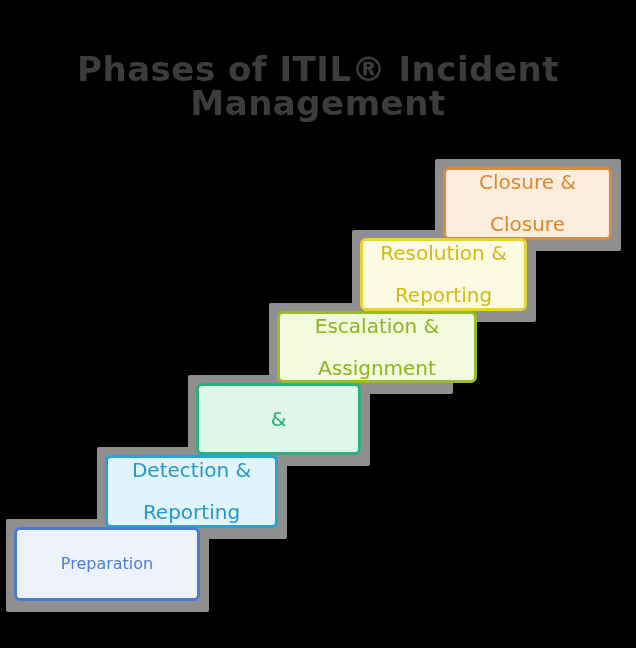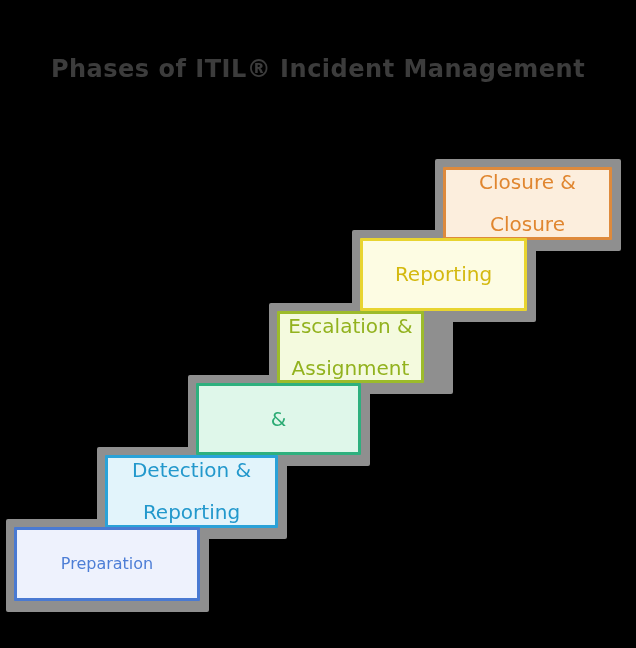--- a/index.html
+++ b/index.html
@@ -10,21 +10,21 @@
     overflow:hidden;
     font-family:"DejaVu Sans", sans-serif;
   }
   .canvas{position:absolute;inset:0;}
 
   .diagram-title{
     position:absolute;
     left:0;right:0;top:52px;
     margin:0;
     text-align:center;
-    font-size:24px;
+    font-size:34px;
     font-weight:700;
     letter-spacing:0.5px;
     line-height:34px;
   }
 
   
   .ring{
     position:absolute;
     z-index:1;
     border-radius:2px;
@@ -34,36 +34,36 @@
   .r3{left:188px;top:375px;width:182px;height:91px;}
   .r4{left:269px;top:303px;width:184px;height:91px;}
   .r5{left:352px;top:230px;width:184px;height:92px;}
   .r6{left:435px;top:159px;width:186px;height:92px;}
 
   
   .step{
     position:absolute;
     box-sizing:border-box;
     border:3px solid;
-    border-radius:1px;
+    border-radius:6px;
     display:flex;
     flex-direction:column;
     align-items:center;
     justify-content:center;
     text-align:center;
     font-size:20px;
     font-weight:500;
     line-height:1.15;
     gap:19px;
   }
   .step .line{display:block;white-space:nowrap;}
   .s1{left:14px; top:527px;width:186px;height:74px;z-index:16;font-size:16px;}
   .s2{left:105px;top:455px;width:173px;height:73px;z-index:15;}
   .s3{left:196px;top:383px;width:165px;height:72px;z-index:14;line-height:1.1;}
-  .s4{left:277px;top:311px;width:147px;height:72px;z-index:13;}
+  .s4{left:277px;top:311px;width:200px;height:72px;z-index:13;}
   .s5{left:360px;top:238px;width:167px;height:73px;z-index:12;}
   .s6{left:443px;top:167px;width:169px;height:73px;z-index:11;}
 </style>
 </head>
 <body style="background: rgb(0, 0, 0);">
 
 <div class="canvas">
 
   <h1 class="diagram-title" style="color: rgb(60, 60, 60);">Phases of ITIL® Incident Management</h1>
 
@@ -86,20 +86,21 @@
   <div class="step s3" style="background: rgb(223, 247, 234); border-color: rgb(46, 176, 126); color: rgb(43, 171, 116);">
     <span class="line">&amp;</span>
   </div>
 
   <div class="step s4" style="background: rgb(244, 250, 222); border-color: rgb(156, 187, 43); color: rgb(146, 178, 30);">
     <span class="line">Escalation &amp;</span>
     <span class="line">Assignment</span>
   </div>
 
   <div class="step s5" style="background: rgb(253, 252, 227); border-color: rgb(232, 212, 48); color: rgb(212, 185, 15);">
+    <span class="line">Resolution &amp;</span>
     <span class="line">Reporting</span>
   </div>
 
   <div class="step s6" style="background: rgb(252, 238, 221); border-color: rgb(222, 138, 60); color: rgb(224, 134, 47);">
     <span class="line">Closure &amp;</span>
     <span class="line">Closure</span>
   </div>
 
 </div>
 

